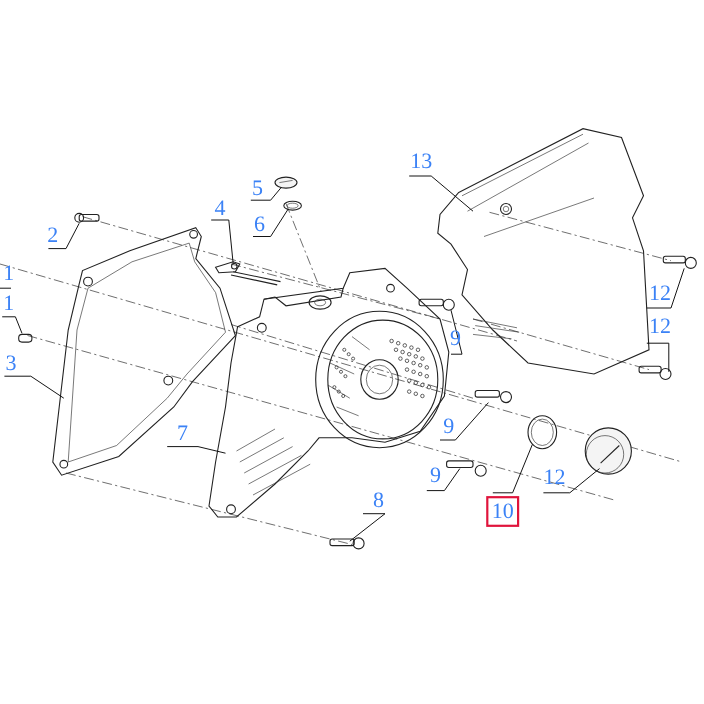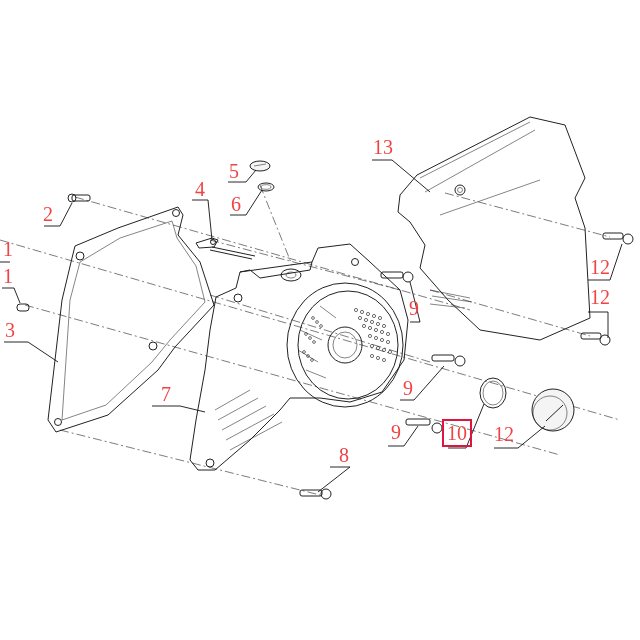--- a/index.html
+++ b/index.html
@@ -2,29 +2,30 @@
 <html><head>
 <meta charset="utf-8">
 <style>
   html, body { margin: 0; padding: 0; background: #ffffff; }
   body { width: 640px; height: 640px; overflow: hidden; position: relative; }
   #canvas { position: absolute; left: 0; top: 0; width: 640px; height: 640px; }
   .lbl {
     position: absolute;
     font-family: "Liberation Serif", "DejaVu Serif", serif;
     font-size: 20px;
-    color: #ef4444;
+    color: #3b82f6;
     line-height: 1;
     transform: translate(-50%, -50%);
     white-space: nowrap;
   }
   .lbl.highlight {
     outline: 2px solid #e0143c;
     outline-offset: 1px;
     padding: 1px 2px;
+    margin-top: 32px;
   }
   svg .part { fill: none; stroke: #222; stroke-width: 1; }
   svg .thin { fill: none; stroke: #333; stroke-width: 0.6; }
   svg .leader { fill: none; stroke: #111; stroke-width: 0.9; }
   svg .center { fill: none; stroke: #444; stroke-width: 0.7; stroke-dasharray: 9 3 2 3; }
   svg .holes circle { fill: none; stroke: #333; stroke-width: 0.7; }
   svg .shade { fill: #f4f4f4; stroke: #222; stroke-width: 1; }
 </style>
 </head>
 <body>

